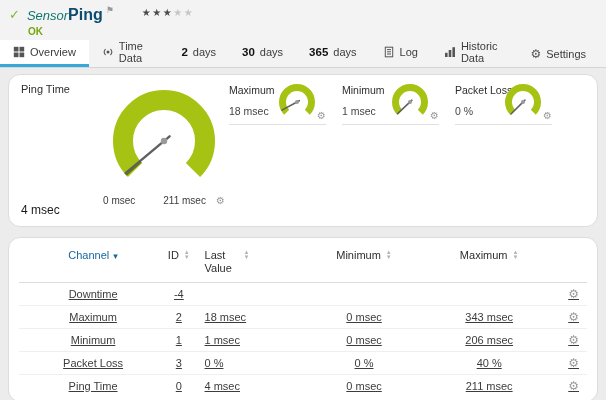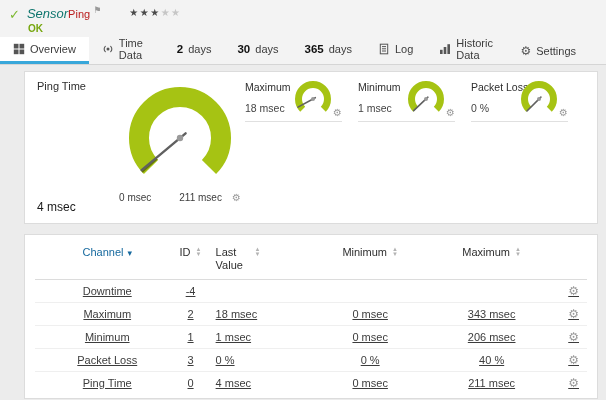--- a/index.html
+++ b/index.html
@@ -17,53 +17,53 @@
     background: #f3f3f3;
     padding: 6px 10px 3px 9px;
     display: flex;
     gap: 7px;
     align-items: flex-start;
   }
   .check-icon { color: #7cb82f; font-size: 13px; font-weight: bold; line-height: 1; margin-top: 2px; }
   .title-block { flex: 1; }
   .title-line { display: flex; align-items: baseline; }
   .sensor-prefix { font-style: italic; font-size: 13px; color: #0f766e; }
-  .sensor-name { font-size: 11px; font-weight: normal; color: #b91c1c; }
+  .sensor-name { font-size: 16px; font-weight: bold; color: #0c4a6e; }
   .flag-icon { font-size: 9px; color: #999; margin-left: 3px; align-self: flex-start; line-height: 1; }
   .stars { margin-left: 28px; font-size: 10px; letter-spacing: 1.5px; align-self: flex-start; margin-top: 1px; }
   .star.on { color: #4a4a4a; }
   .star.off { color: #c6c6c6; }
   .status-ok { color: var(--status-ok-green); font-weight: bold; font-size: 10px; margin-top: 2px; padding-left: 1px; }
 
   
   .tabbar {
     display: flex;
     align-items: stretch;
     height: 28px;
     background: #f3f3f3;
     border-bottom: 1px solid #d5d5d5;
-    padding-right: 20px;
+    padding-right: 10px;
   }
   .tab {
     display: flex; align-items: center; gap: 5px;
     padding: 0 13px;
     color: #3c3c3c;
     cursor: pointer;
     border-bottom: 3px solid transparent;
   }
   .tab.active { background: #fff; border-bottom-color: var(--active-tab-blue); }
   .tab-icon { display: inline-flex; width: 12px; height: 12px; color: #555; }
   .tab-icon svg { width: 12px; height: 12px; }
   .tab-strong { font-size: 11.5px; color: #111; }
   .tab-settings { margin-left: auto; display: flex; align-items: center; gap: 5px; padding: 0 10px; color: #3c3c3c; cursor: pointer; }
   .gear-glyph { font-size: 12px; color: #555; line-height: 1; }
 
   
   .content { padding: 6px 8px 0; }
-  .card { background: #fff; border: 1px solid #dcdcdc; border-radius: 0; margin-left: 16px; }
+  .card { background: #fff; border: 1px solid #dcdcdc; border-radius: 12px; }
 
   
   .gauge-card { position: relative; height: 153px; margin-bottom: 10px; }
   .panel-title { position: absolute; top: 8px; left: 12px; color: #2e2e2e; }
   .current-value { position: absolute; bottom: 9px; left: 12px; font-size: 12px; color: #1a1a1a; }
   .main-gauge { position: absolute; left: 75px; top: 14px; width: 160px; display: flex; flex-direction: column; align-items: center; }
   .gauge-labels { display: flex; align-items: center; gap: 28px; margin-top: 2px; font-size: 10px; color: #3c3c3c; }
   .gear { color: #9a9a9a; cursor: pointer; line-height: 1; }
   .gauge-labels .gear { font-size: 10px; margin-left: -18px; }
 

